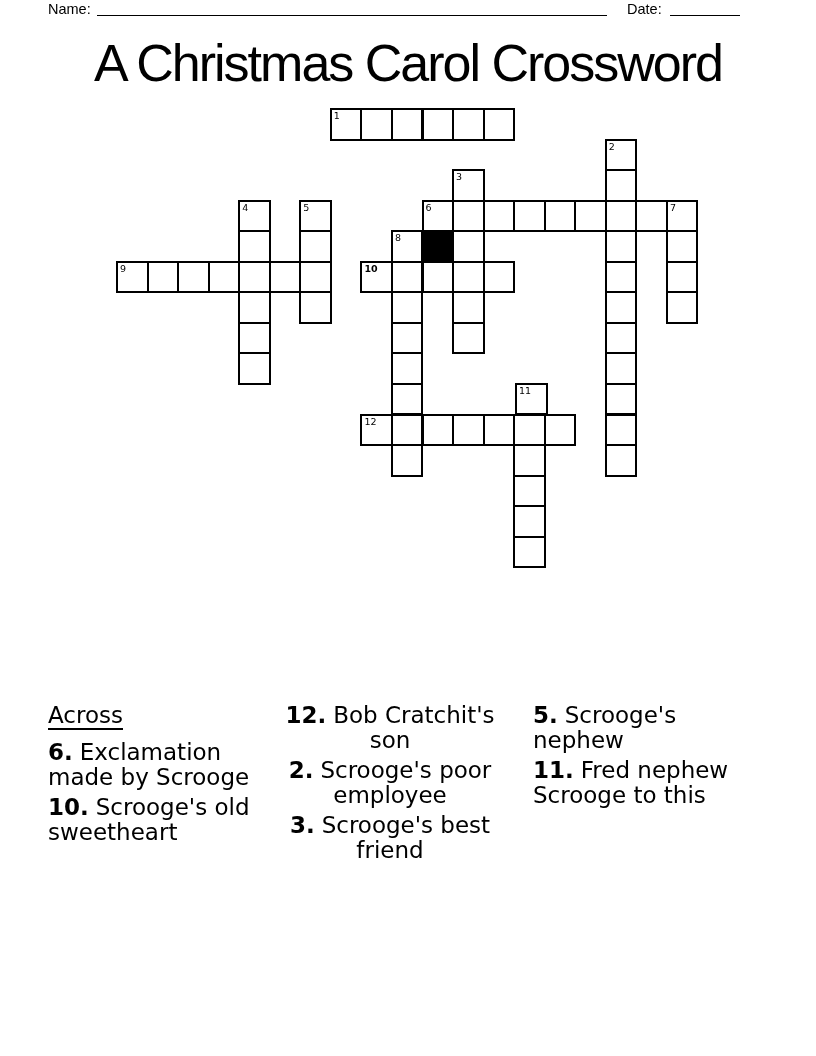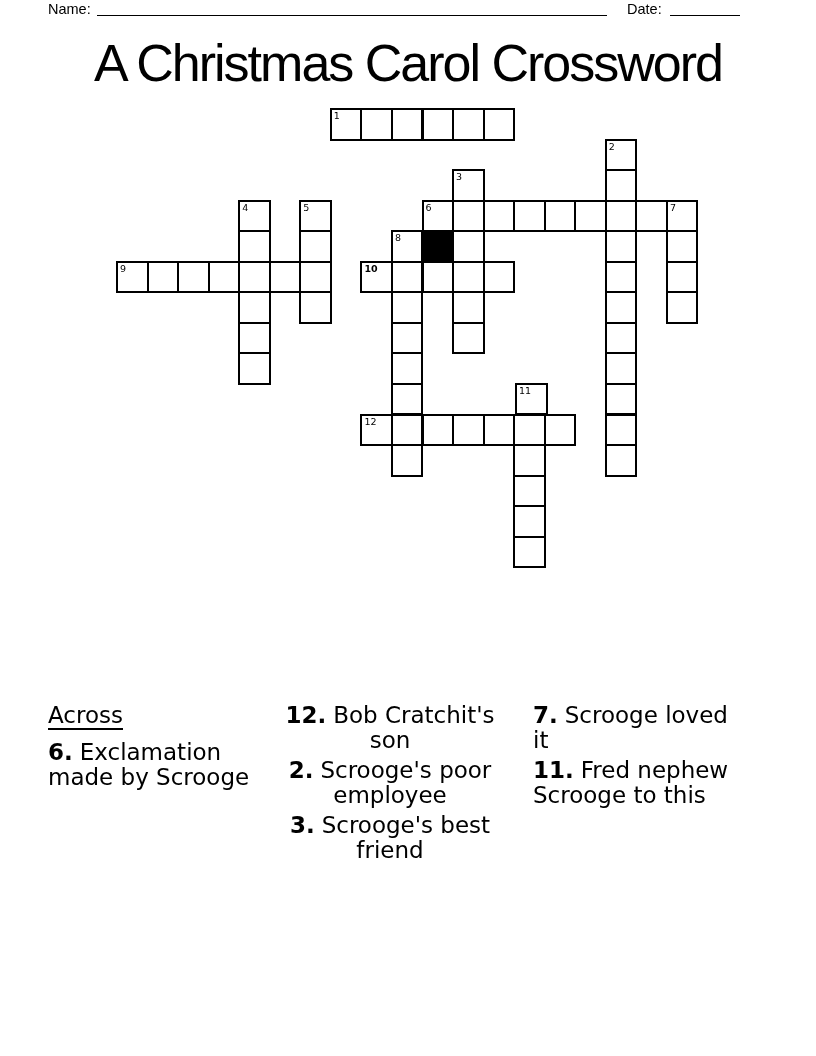--- a/index.html
+++ b/index.html
@@ -200,25 +200,26 @@
       <div class="cell" style="left: 488.8px; top: 336.05px;"></div>
       <div class="cell" style="left: 397.15px; top: 366.6px;"></div>
       <div class="cell" style="left: 397.15px; top: 397.15px;"></div>
       <div class="cell" style="left: 397.15px; top: 427.7px;"></div>
     </div>
 
   <div id="clues">
       <div class="clue-col" id="clue-col-0">
         <div class="clue-heading"><span class="hu">Across</span></div>
         <div class="clue"><b>6.</b><span>Exclamation made by Scrooge</span></div>
+        <div class="clue"><b>10.</b><span>Scrooge's old sweetheart</span></div>
       </div>
       <div class="clue-col" id="clue-col-1">
         <div class="clue"><b>12.</b><span>Bob Cratchit's son</span></div>
         <div class="clue"><b>2.</b><span>Scrooge's poor employee</span></div>
         <div class="clue"><b>3.</b><span>Scrooge's best friend</span></div>
       </div>
       <div class="clue-col" id="clue-col-2">
-        <div class="clue"><b>7.</b><span>Scrooge loved it</span></div>
+        <div class="clue"><b>5.</b><span>Scrooge's nephew</span></div>
         <div class="clue"><b>11.</b><span>Fred nephew Scrooge to this</span></div>
       </div>
     </div>
 
 </div>
 
 </body></html>

